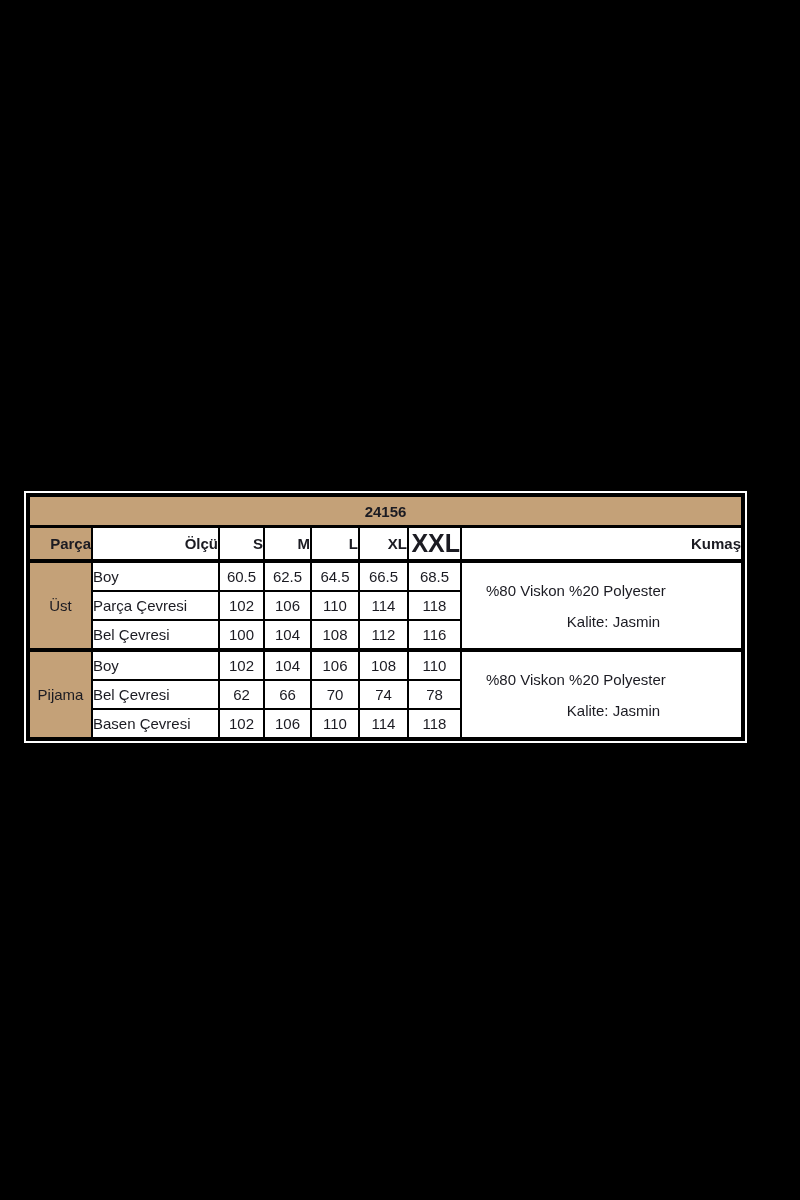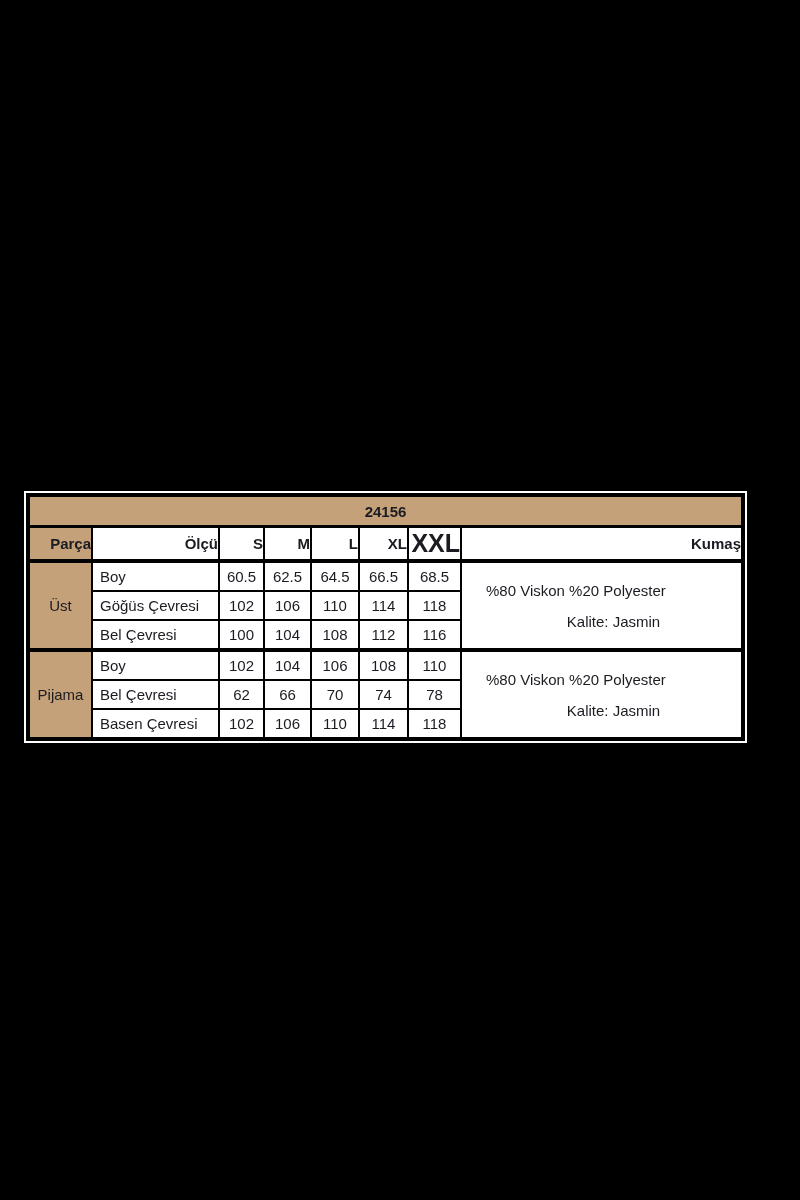--- a/index.html
+++ b/index.html
@@ -49,21 +49,21 @@
   tr.head-row th{
     height:31px;
     font-weight:bold;
     border-bottom:3px solid var(--border);
     text-align:right;
   }
   tr.sec-start td{border-top:4px solid var(--border);}
   .tan{background:var(--tan);}
   .bold{font-weight:normal;}
   th.xxl{font-size:25px;}
-  td.label{text-align:left;padding-left:7px;}
+  td.label{text-align:left;}
   td.fabric{
     text-align:left;
     padding-left:24px;
     vertical-align:middle;
   }
   td.fabric .fline + .fline{margin-top:14px;text-align:center;}
 </style>
 </head>
 <body>
 
@@ -103,21 +103,21 @@
       <td>62.5</td>
       <td>64.5</td>
       <td>66.5</td>
       <td>68.5</td>
       <td rowspan="3" class="fabric">
         <div class="fline">%80 Viskon %20 Polyester</div>
         <div class="fline">Kalite: Jasmin</div>
       </td>
     </tr>
     <tr>
-      <td class="label">Göğüs Çevresi</td>
+      <td class="label">Parça Çevresi</td>
       <td>102</td>
       <td>106</td>
       <td>110</td>
       <td>114</td>
       <td>118</td>
     </tr>
     <tr>
       <td class="label">Bel Çevresi</td>
       <td>100</td>
       <td>104</td>

